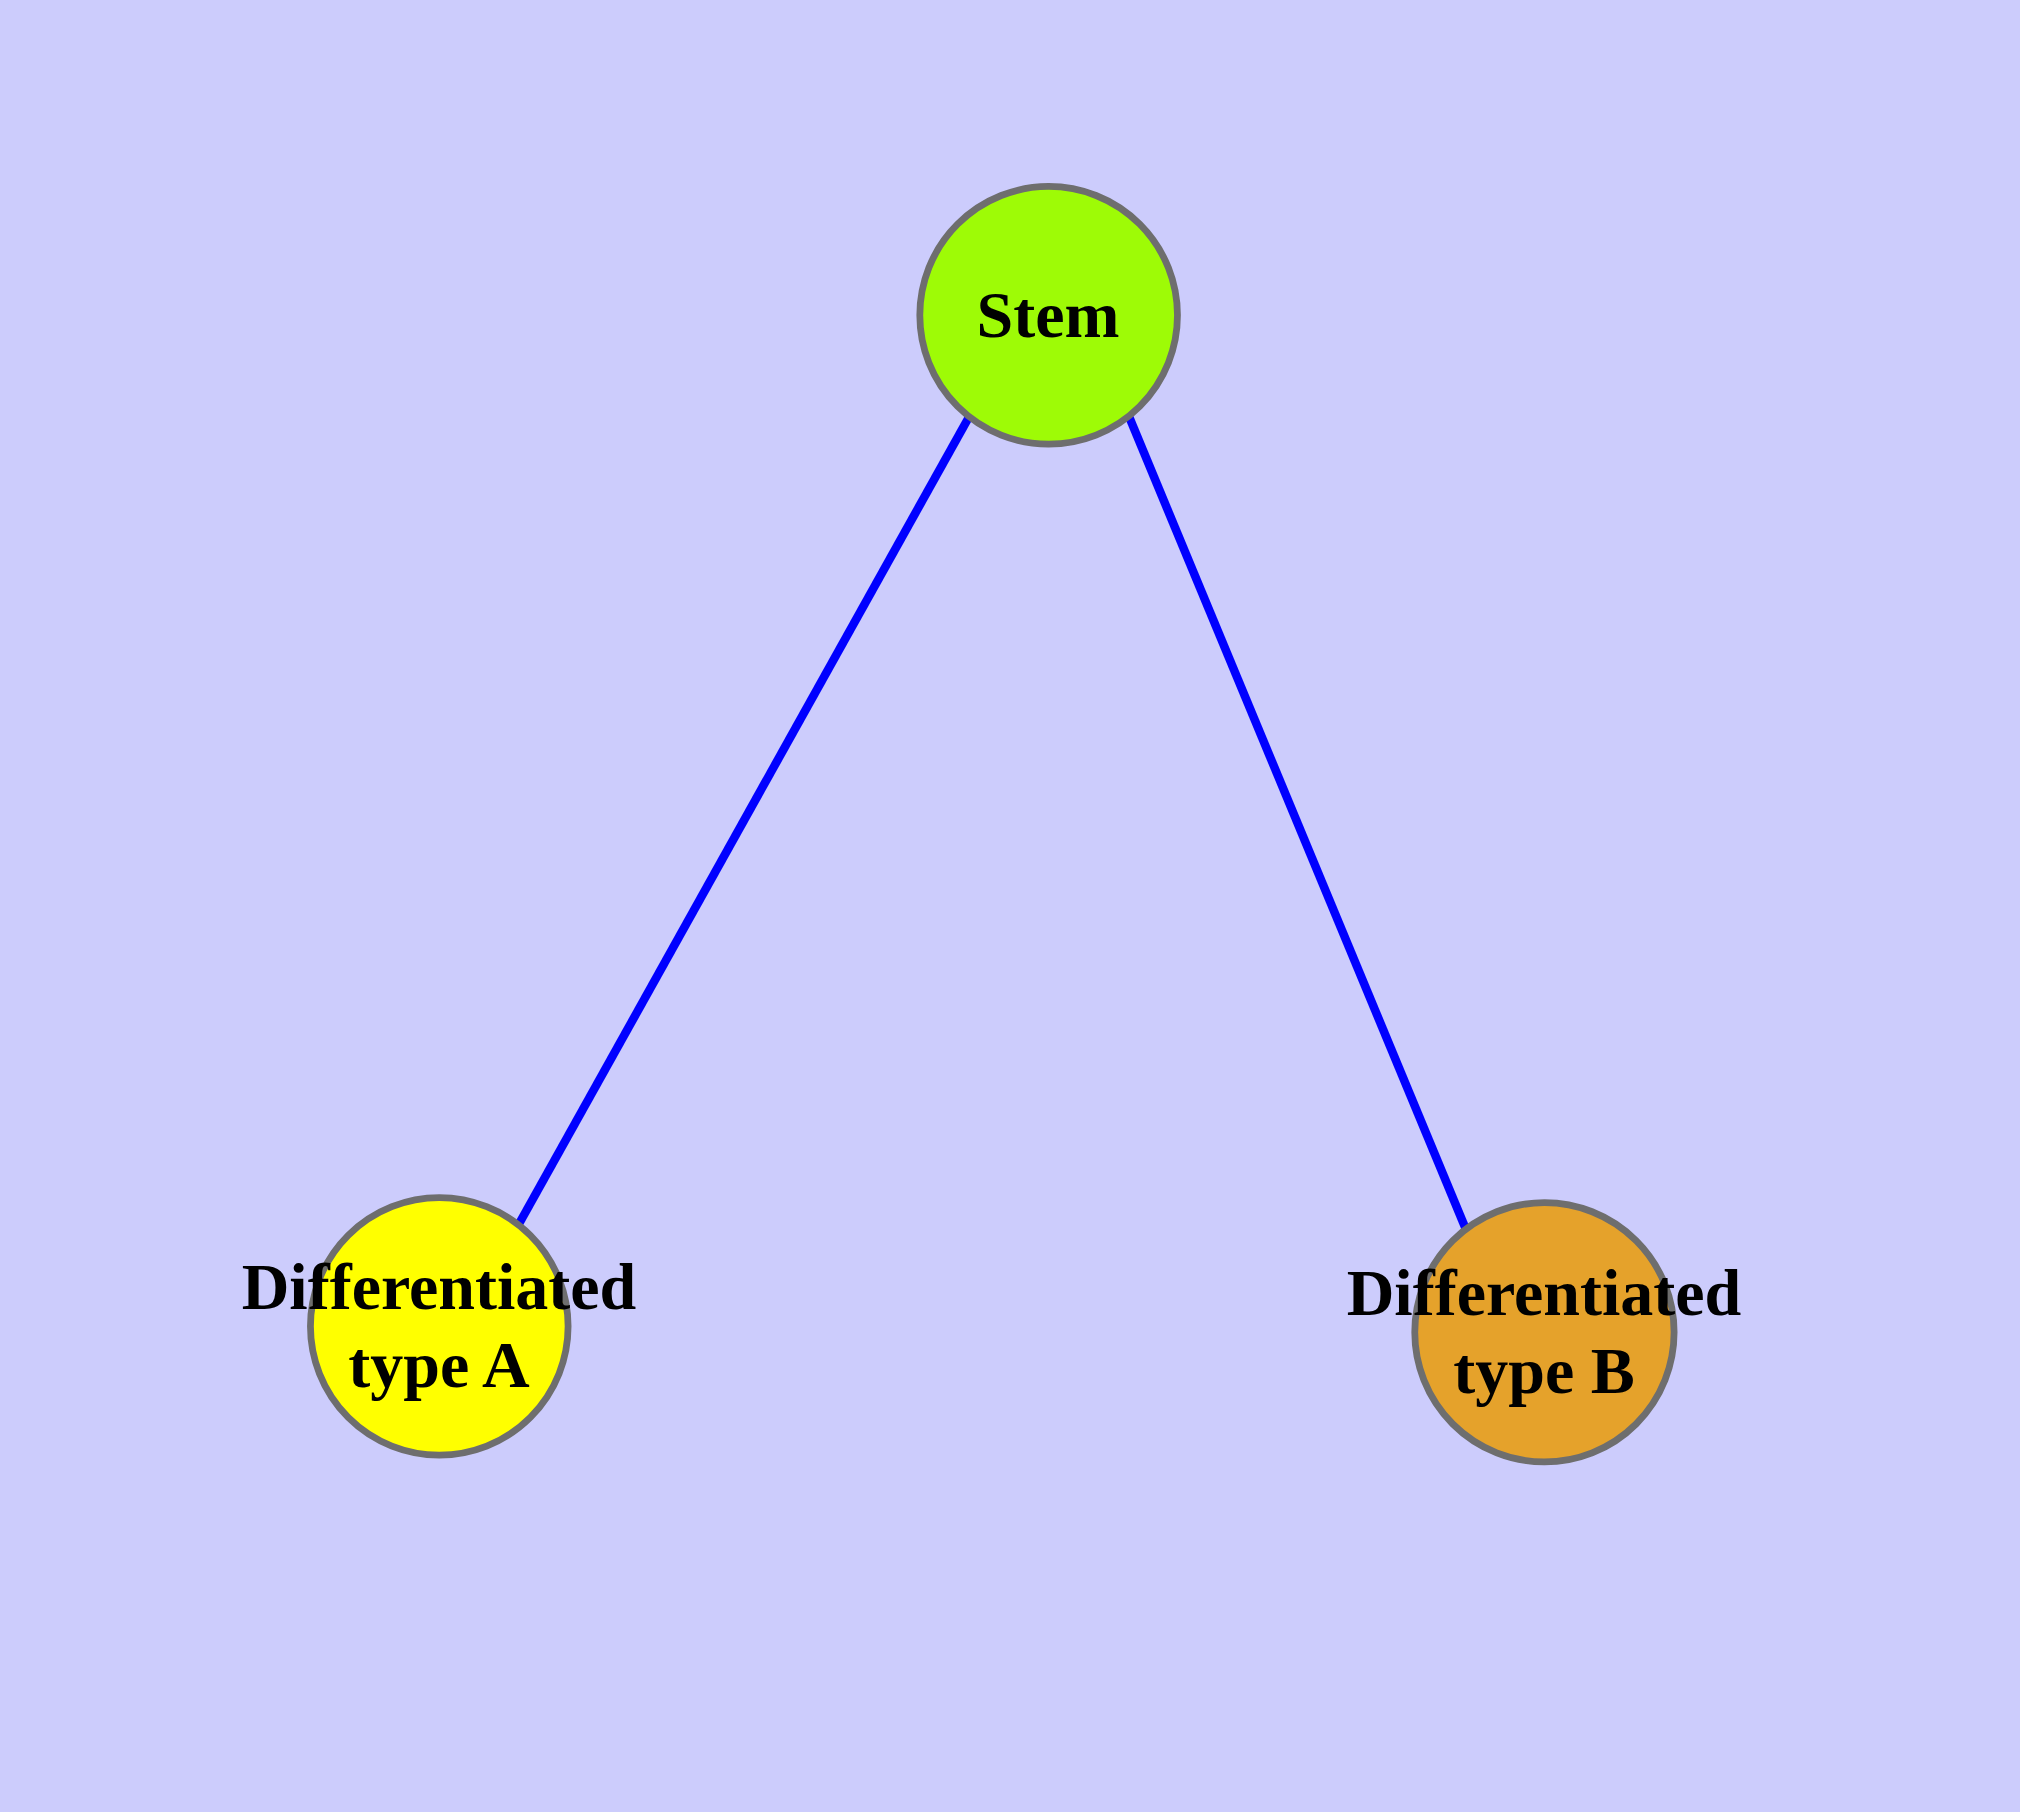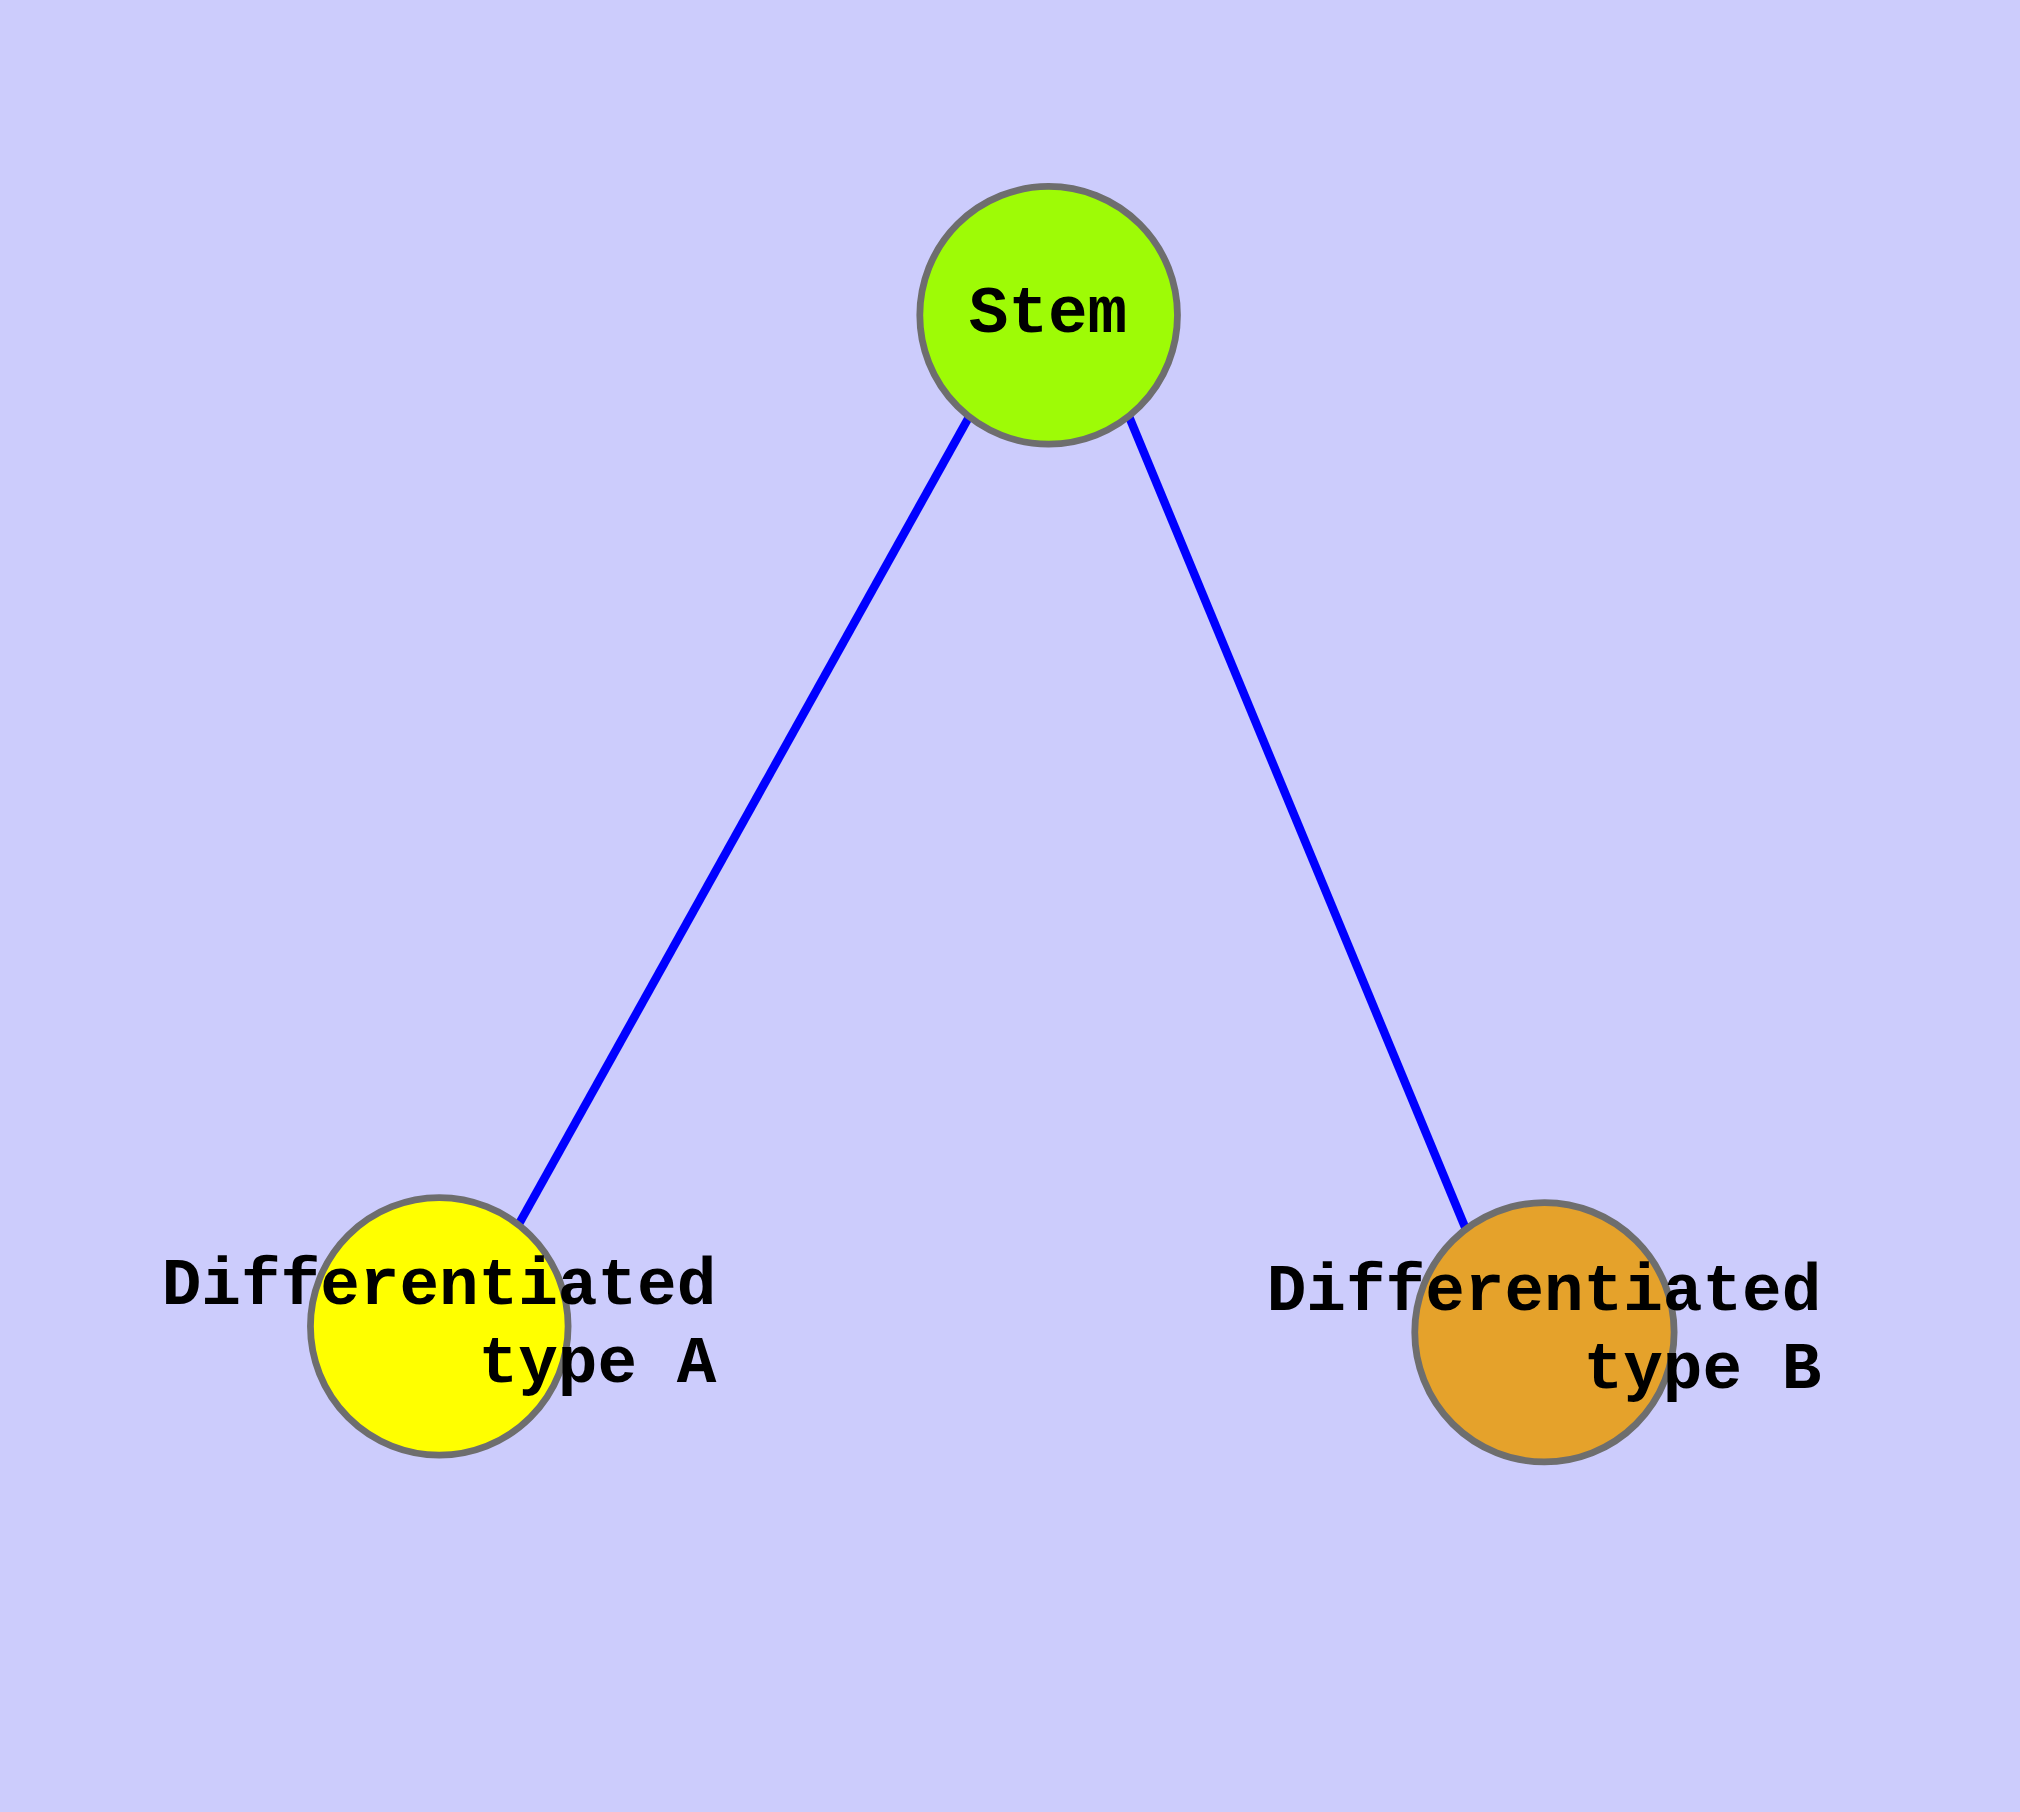--- a/index.html
+++ b/index.html
@@ -25,25 +25,25 @@
   #graph-svg {
     position: absolute;
     left: 0;
     top: 0;
     width: 2021px;
     height: 1812px;
   }
   .node-label {
     position: absolute;
     color: #000000;
-    font-family: Liberation Mono, monospace;
+    font-family: Liberation Serif, serif;
     font-weight: bold;
     font-size: 66px;
     line-height: 78px;
-    text-align: right;
+    text-align: center;
     white-space: pre;
     pointer-events: none;
     transform: translate(-50%, -50%);
   }
 </style>
 </head>
 <body>
 
 <div id="canvas" style="width: 2021px; height: 1812px;">
 

